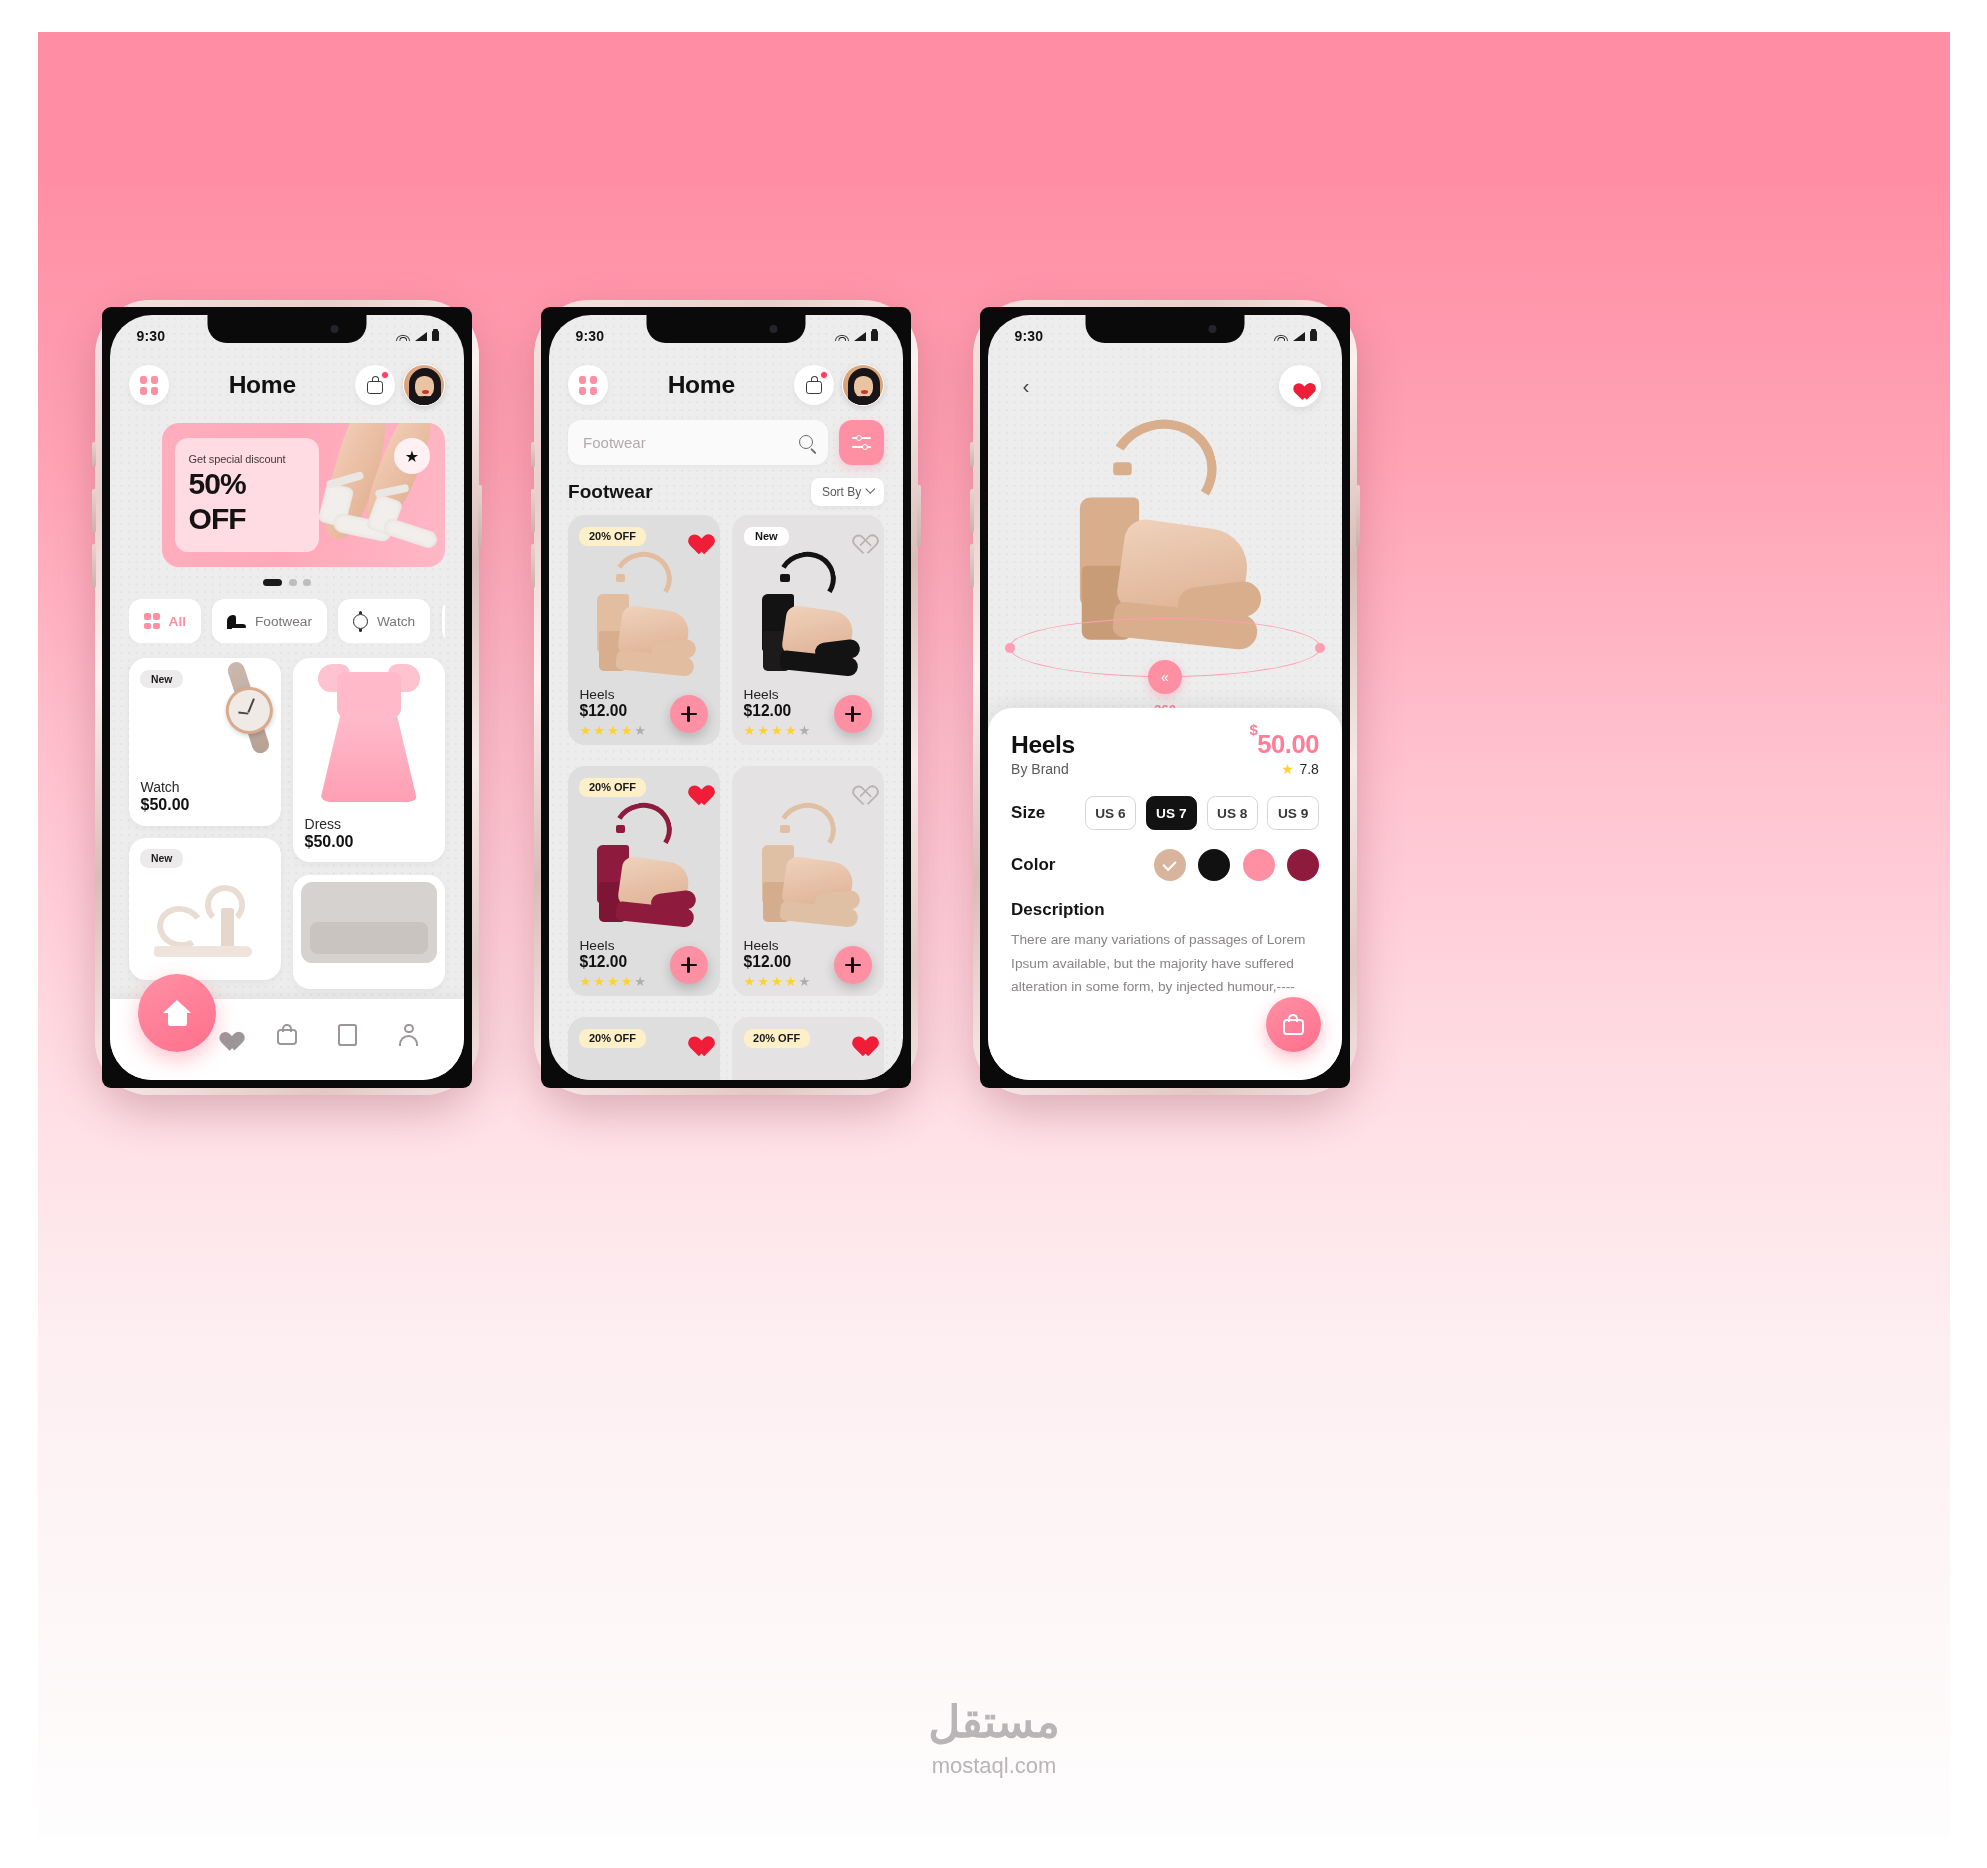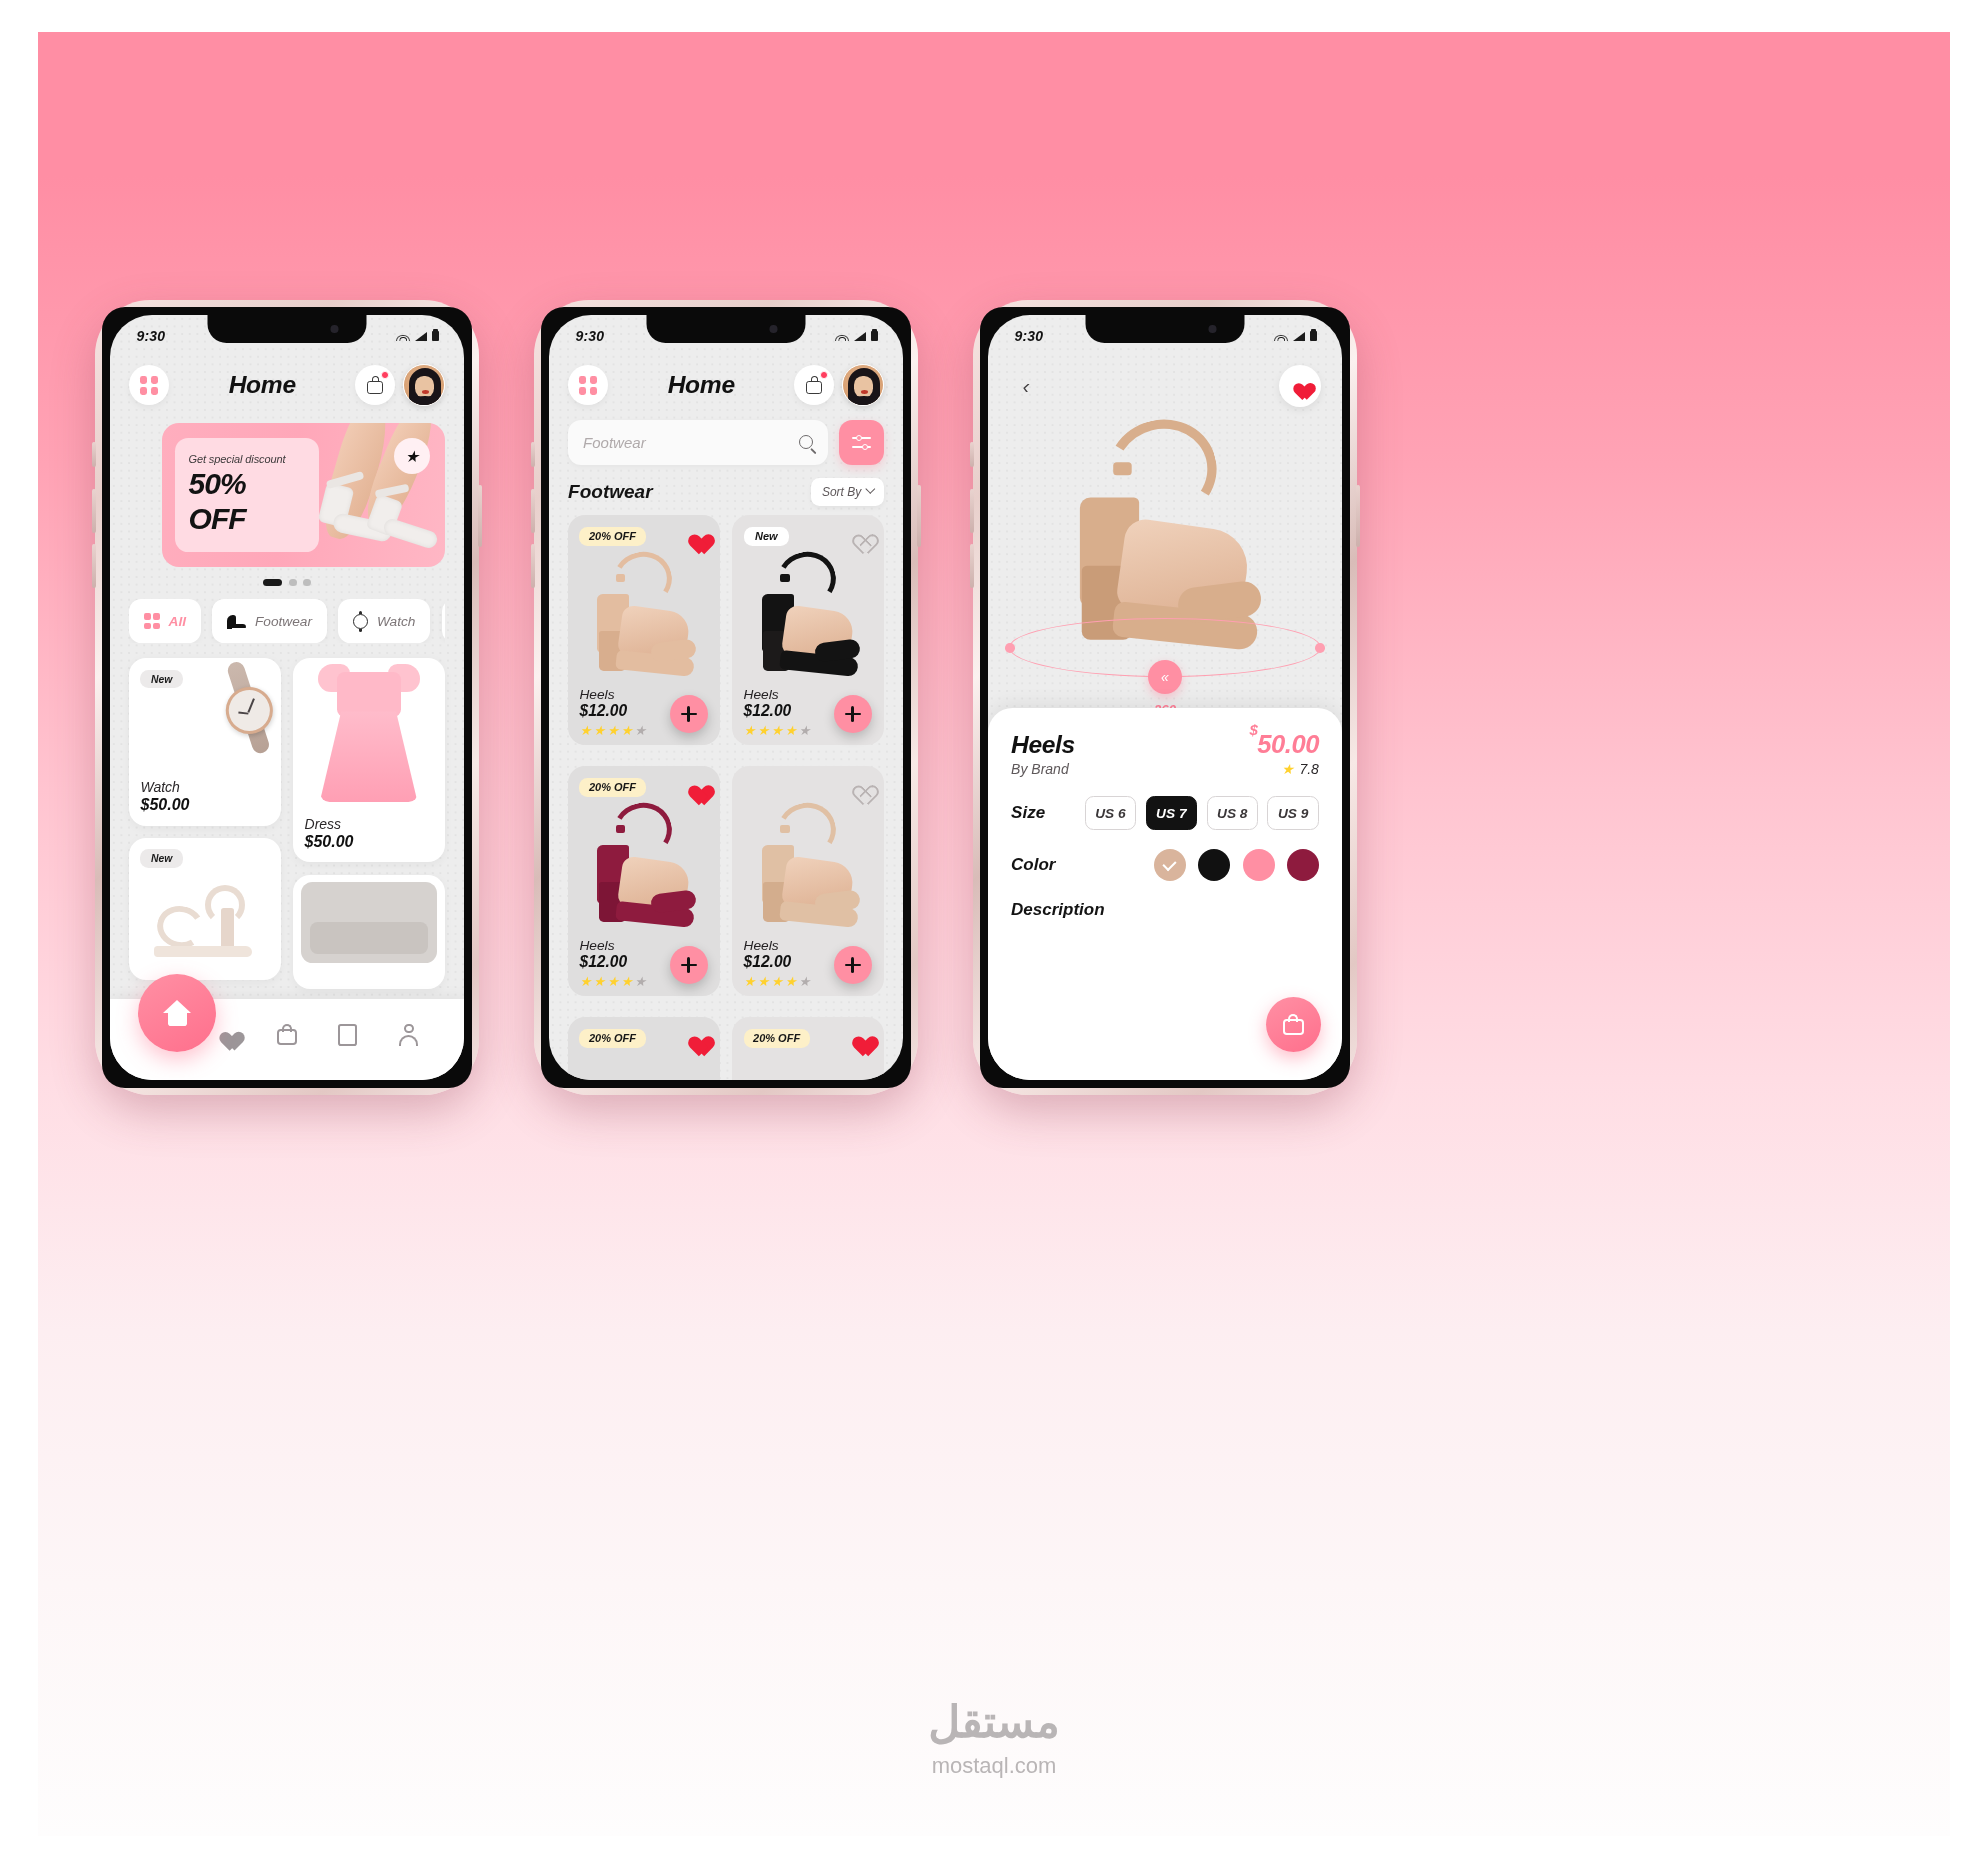--- a/index.html
+++ b/index.html
@@ -37,24 +37,23 @@
     width: 384px;
     height: 795px;
     border-radius: 55px;
     background: linear-gradient(140deg,#f6e4e2 0%, #e8cfcb 18%, #fbf1ef 34%, #d9bcb8 52%, #f7e9e6 70%, #e3c8c4 88%, #f4e5e3 100%);
     padding: 6.6px;
     box-shadow: 0 17px 44px rgba(140,60,80,.30);
   }
   .phone-inner {
     position: relative;
     width: 100%; height: 100%;
-    border-radius: 23px;
+    border-radius: 9px;
     background: #0a0a0a;
     padding: 8.5px;
-    font-style: italic;
   }
   .screen {
     position: relative;
     width: 100%; height: 100%;
     border-radius: 42px;
     overflow: hidden;
     background: #ededed;
   }
   .screen::before {
     content: "";
@@ -1078,20 +1077,21 @@
                 <div class="swatch" style="background:#d9b49c;">
                     <span class="chk"></span>
                   </div>
                 <div class="swatch" style="background:#111111;"></div>
                 <div class="swatch" style="background:#ff8fa3;"></div>
                 <div class="swatch" style="background:#8e1b3e;"></div>
               </div>
             </div>
 
             <div class="d-desc-title">Description</div>
+            <div class="d-desc">There are many variations of passages of Lorem Ipsum available, but the majority have suffered alteration in some form, by injected humour,----</div>
 
             <div class="bag-fab">
               <div class="bg">
                   <span class="hn"></span>
                   <span class="bd"></span>
                 </div>
             </div>
           </div>
         </div>
       </div>

